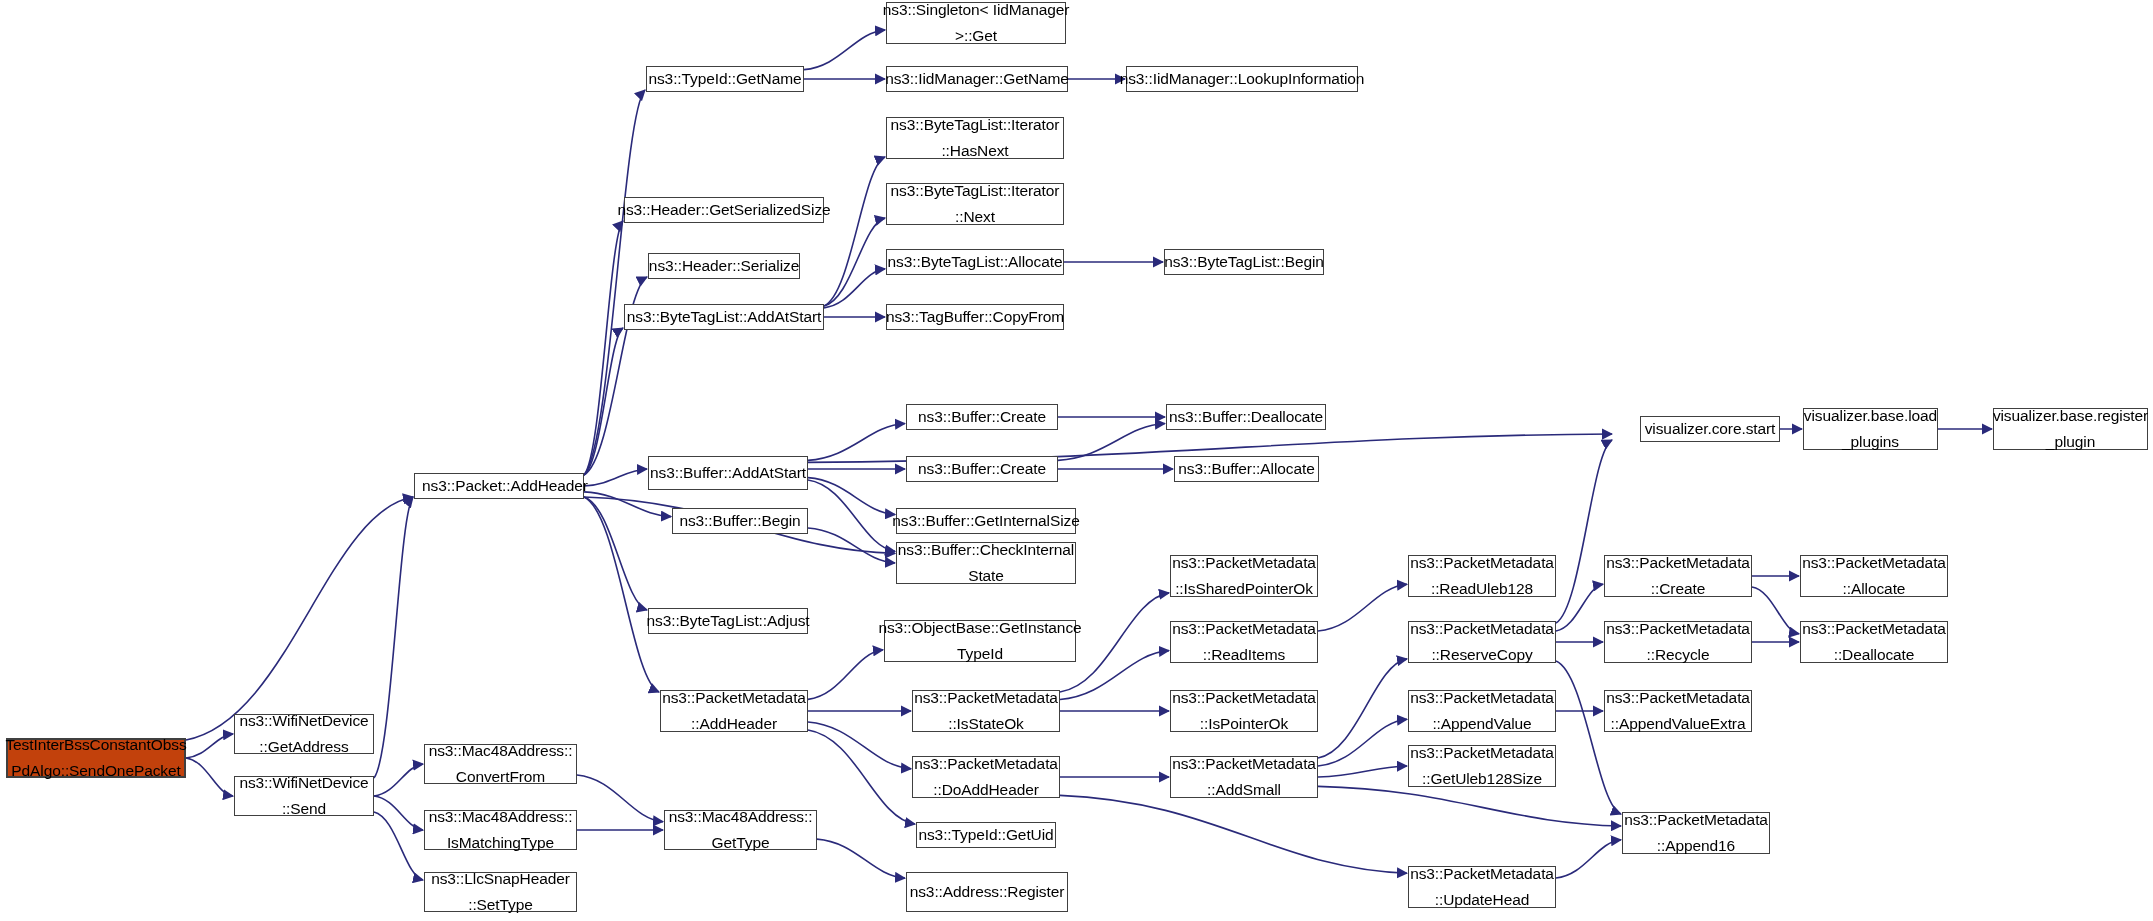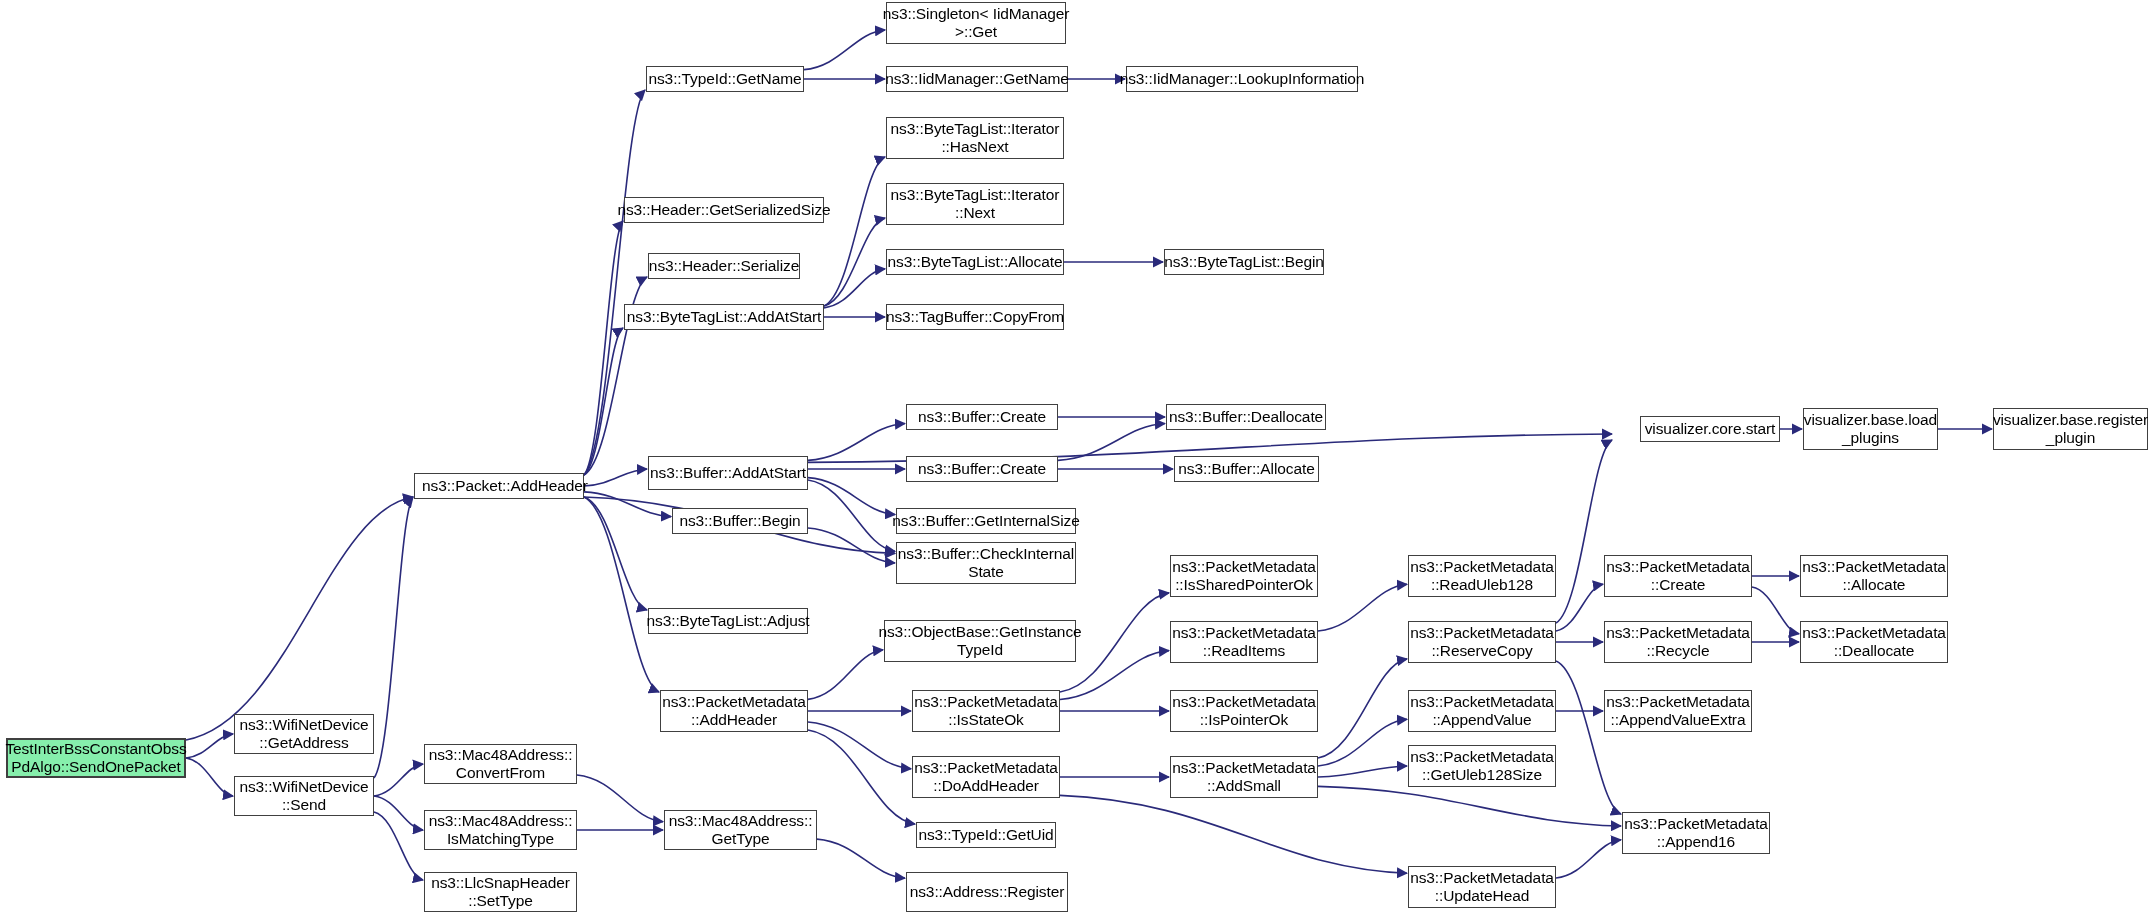--- a/index.html
+++ b/index.html
@@ -24,31 +24,31 @@
     height: 921px;
     pointer-events: none;
   }
   .node {
     position: absolute;
     box-sizing: border-box;
     border: 1px solid #404040;
     background: #ffffff;
     color: #000000;
     font-size: 15.5px;
-    line-height: 18px;
+    line-height: 26px;
     text-align: center;
     display: flex;
     align-items: center;
     justify-content: center;
     white-space: pre;
     letter-spacing: -0.1px;
     z-index: 2;
   }
   .node.highlight {
-    background: #86efac;
+    background: #c2410c;
   }
 </style>
 </head>
 <body>
 
 <div id="graph">
   <svg id="edges" viewBox="0 0 2153 921">
     <defs>
       <marker id="arrow" viewBox="0 0 10 10" refX="9" refY="5" markerWidth="7" markerHeight="7" orient="auto-start-reverse">
         <path d="M 0 0 L 10 5 L 0 10 z" fill="#2a2a7a"></path>

